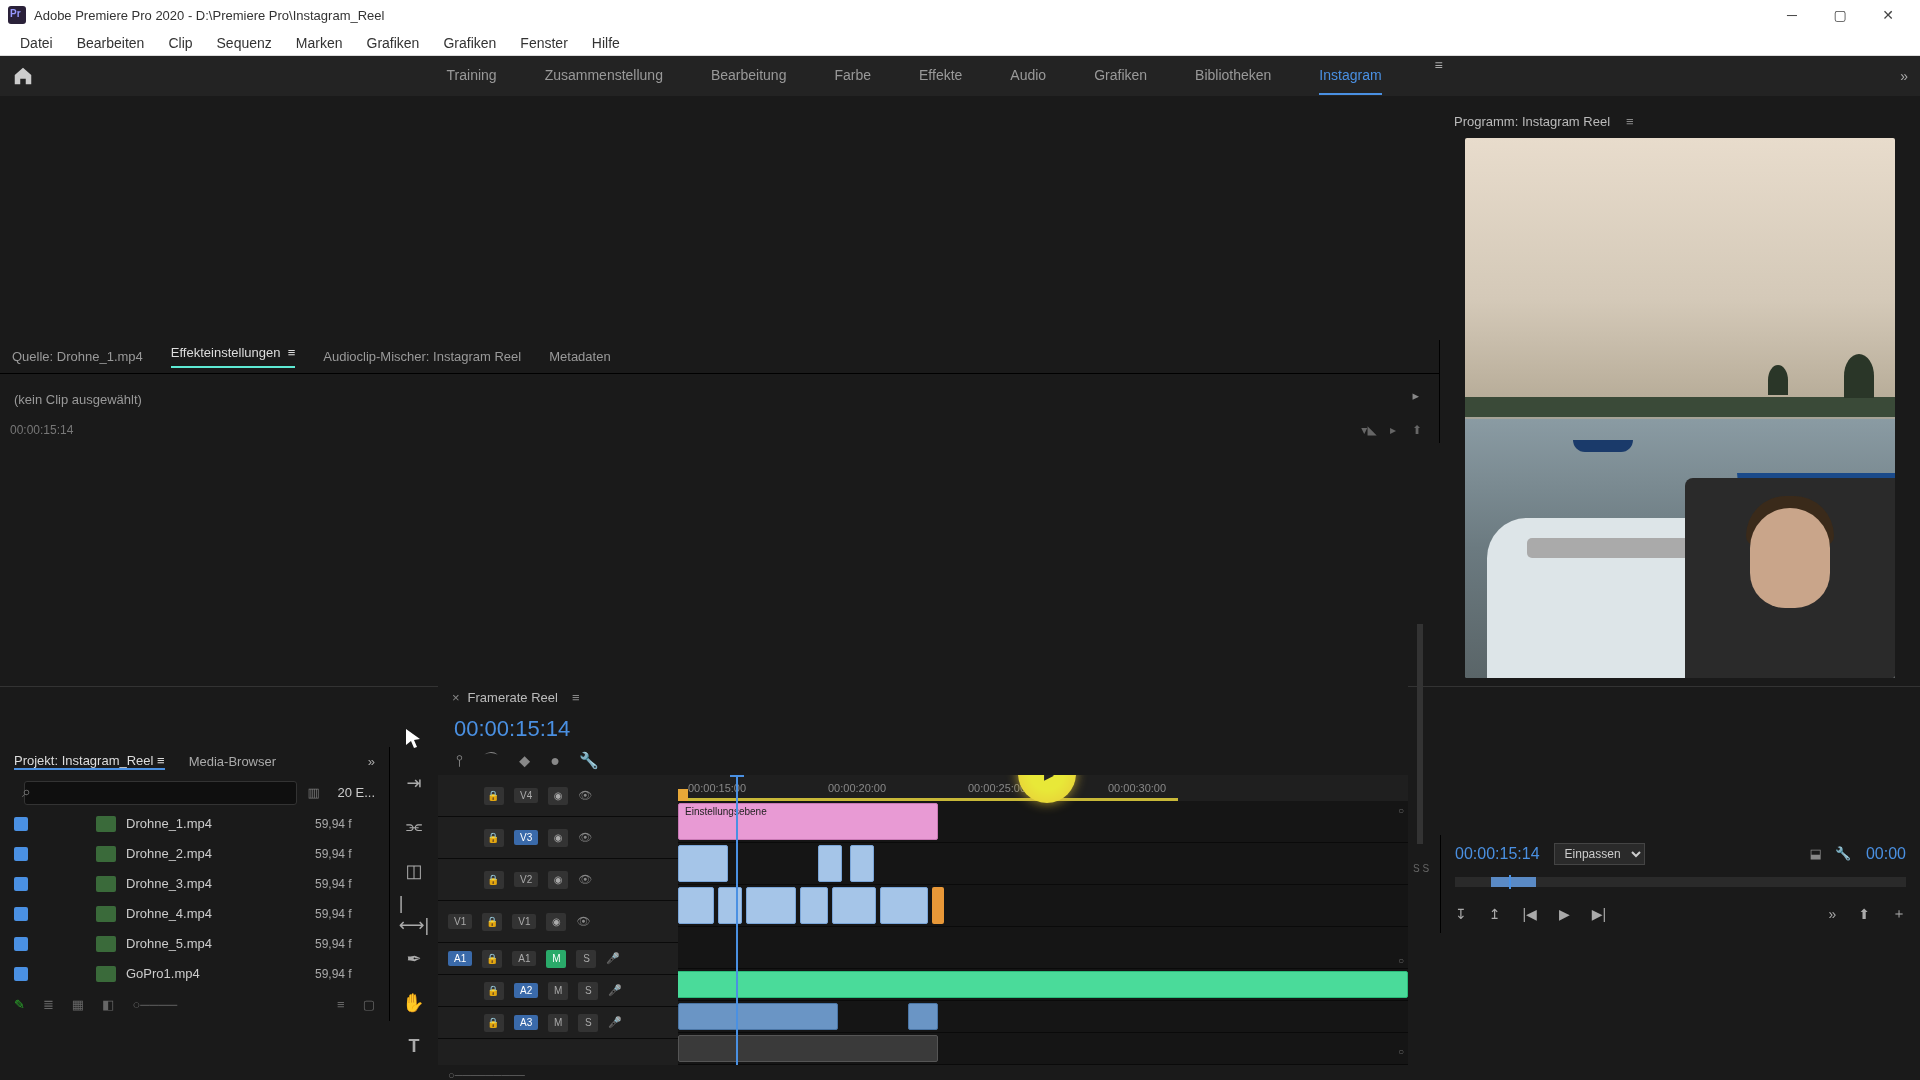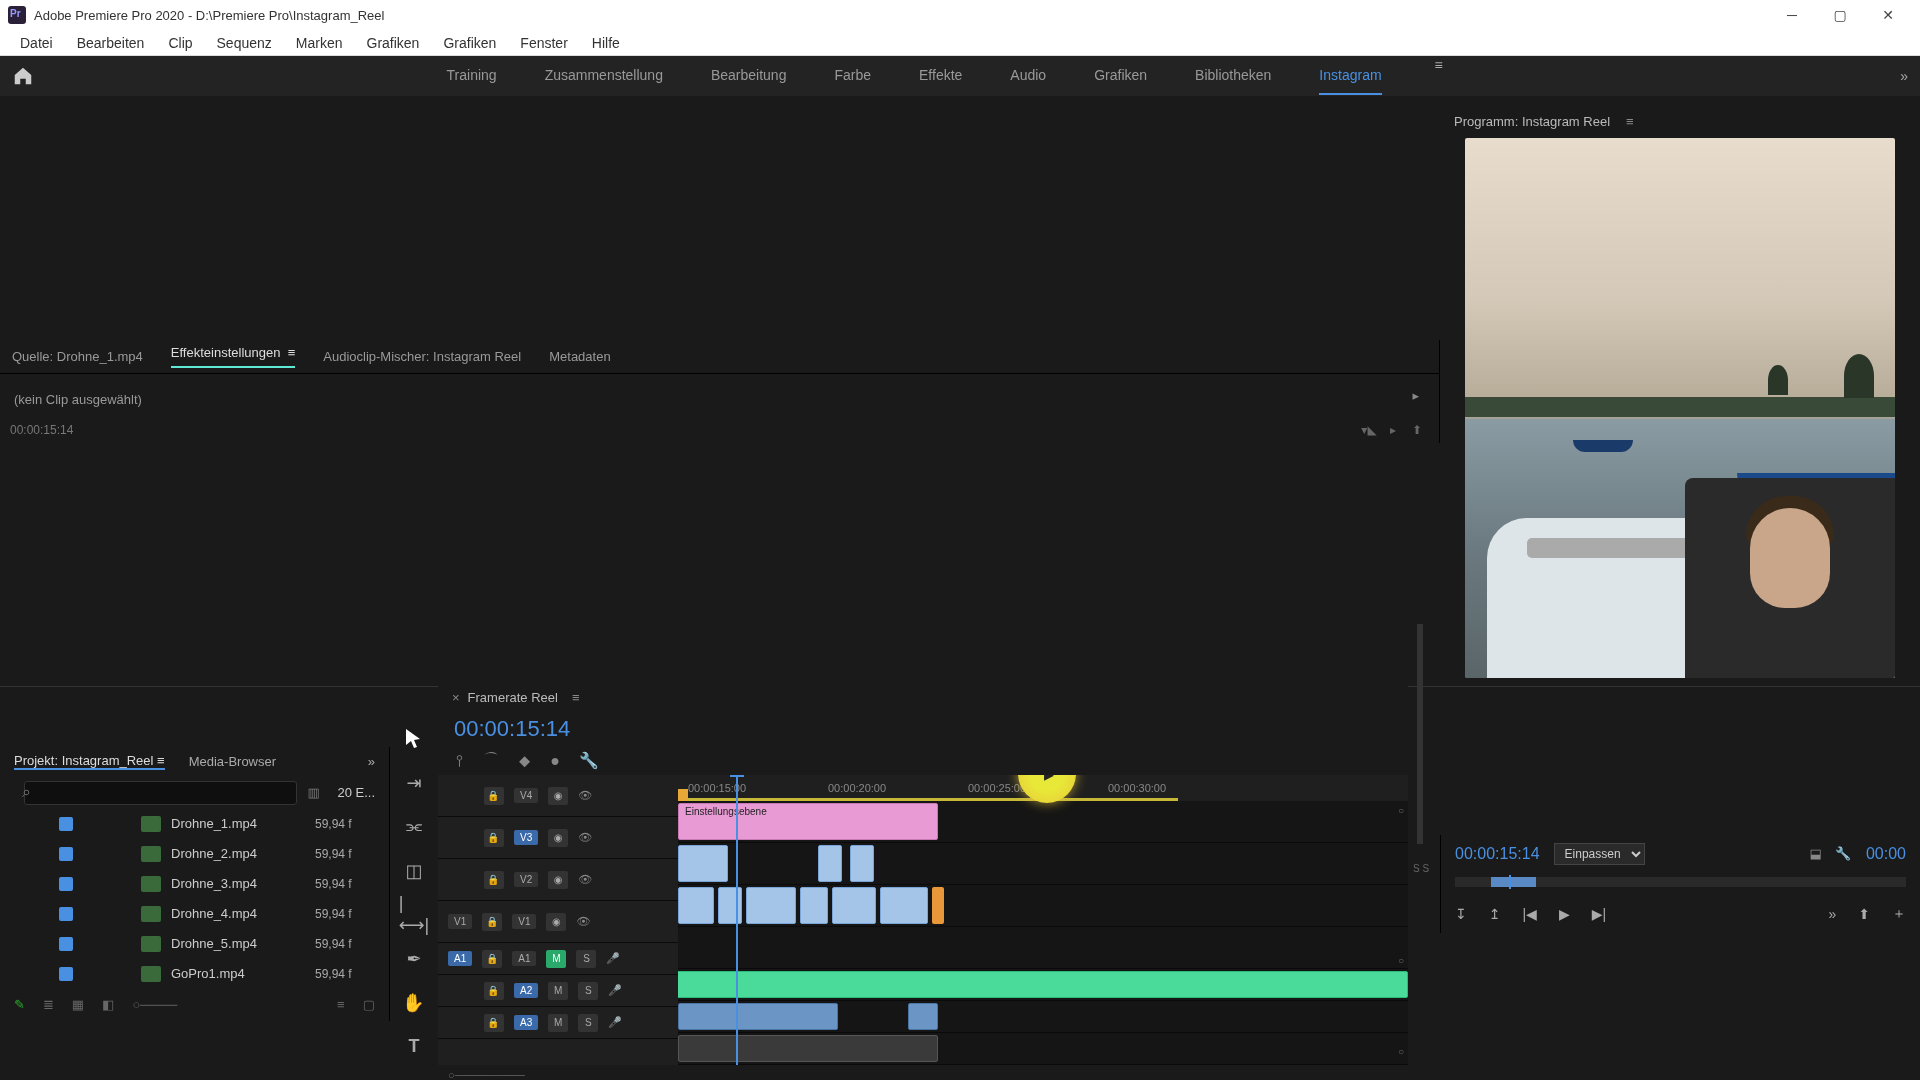--- a/index.html
+++ b/index.html
@@ -50,21 +50,21 @@
 .project .sub { height:26px; display:flex; align-items:center; padding:0 14px; color:#999; gap:8px; }
 .project .sub .bin { width:16px; height:14px; background:#555; border-radius:2px; }
 .project .search { height:32px; display:flex; align-items:center; padding:0 14px; gap:10px; }
 .project .search input { flex:1; background:#0f0f0f; border:1px solid #333; border-radius:3px; height:24px; padding:0 26px; color:#ccc; }
 .project .search .mag { position:relative; }
 .project .search .mag::before { content:"⌕"; position:absolute; left:8px; top:-10px; color:#777; font-size:16px; }
 .project .search .funnel { width:20px; color:#777; }
 .project .hdr { height:26px; display:flex; align-items:center; padding:0 14px 0 50px; background:#1f1f1f; color:#aaa; font-size:12px; }
 .project .hdr .n { flex:1; }
 .project .list { flex:1; overflow:hidden; }
-.project .row { height:30px; display:flex; align-items:center; padding:0 14px; gap:10px; color:#ccc;margin-left:45px; }
+.project .row { height:30px; display:flex; align-items:center; padding:0 14px; gap:10px; color:#ccc; }
 .project .row .cb { width:14px; height:14px; background:#4a90e2; border-radius:2px; }
 .project .row .ic { width:20px; height:16px; background:#3a6a3a; border-radius:2px; margin-left:58px; }
 .project .row .nm { flex:1; font-size:13px; }
 .project .row .fr { width:60px; color:#aaa; font-size:12px; }
 .project .foot { height:32px; display:flex; align-items:center; padding:0 14px; gap:18px; color:#666; }
 .project .foot .pen { color:#2aaa2a; }
 .tools { width:48px; background:#1a1a1a; display:flex; flex-direction:column; align-items:center; padding-top:18px; gap:20px; }
 .tools .tool { width:24px; height:24px; color:#aaa; display:flex; align-items:center; justify-content:center; font-size:18px; }
 .tools .tool.active { color:#fff; }
 .timeline { flex:1; background:#1a1a1a; display:flex; flex-direction:column; position:relative; }

